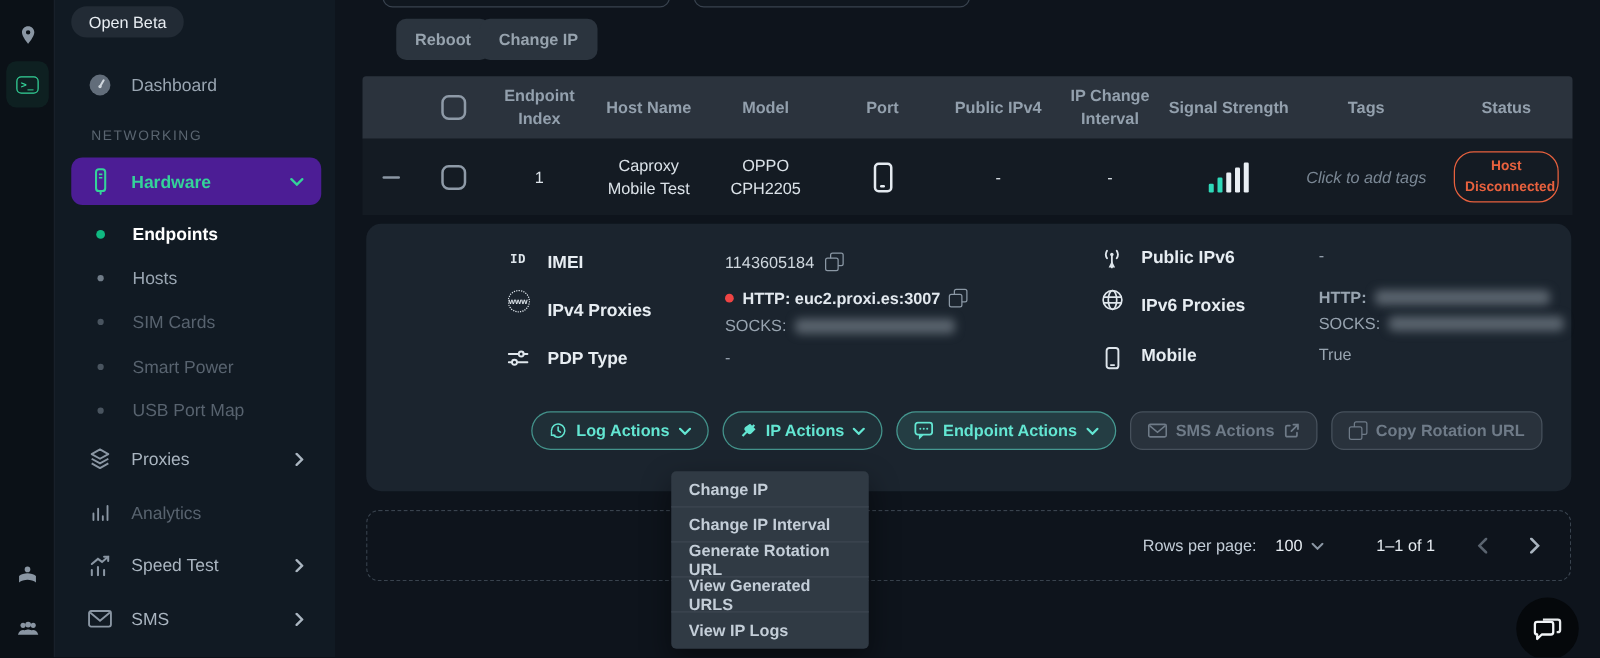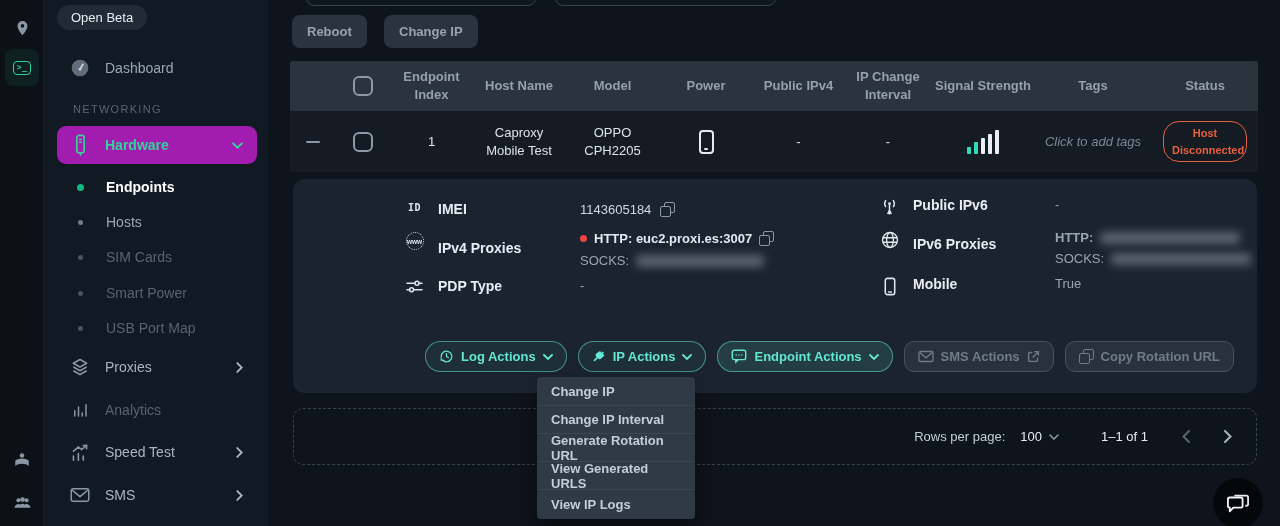--- a/index.html
+++ b/index.html
@@ -11,21 +11,21 @@
   .rail-icon { position:absolute; left:0; width:44px; display:flex; justify-content:center; color:#8a96a3; }
   .rail-active-box { position:absolute; left:5px; top:49px; width:34px; height:37px; background:rgba(52,211,153,.08); border-radius:8px; display:flex; align-items:center; justify-content:center; }
   .term-glyph { border:1.7px solid #34d399; border-radius:4px; color:#34d399; font-size:8px; font-weight:700; width:18px; height:14px; display:flex; align-items:center; justify-content:center; letter-spacing:.5px; font-family:"DejaVu Sans Mono", monospace; }
 
   
   .sidebar { position:absolute; left:44px; top:0; width:224px; height:526px; background:#111a23; }
   .beta-badge { position:absolute; left:13px; top:5px; background:#222b35; color:#e8edf2; font-size:13px; padding:5px 14px; border-radius:15px; }
   .side-item { position:absolute; left:13px; width:200px; height:34px; display:flex; align-items:center; color:#9aa6b2; font-size:14px; }
   .side-item .s-icon { width:22px; display:flex; justify-content:center; margin-left:12px; margin-right:14px; color:#8a96a3; }
   .side-item .s-dot { width:5px; height:5px; border-radius:50%; background:#707c88; margin-left:21px; margin-right:23px; }
-  .side-item.active-parent { background:#a21caf; border-radius:9px; color:#34d399; font-weight:700; }
+  .side-item.active-parent { background:#4c1d95; border-radius:9px; color:#34d399; font-weight:700; }
   .side-item.active-parent .s-icon { color:#34d399; }
   .side-item.active-child { color:#ffffff; font-weight:700; }
   .side-item.active-child .s-dot { background:#10b981; width:7px; height:7px; margin-left:20px; margin-right:22px; }
   .side-item.faded { color:#58636f; }
   .side-item.faded .s-dot { background:#49545f; }
   .section-label { position:absolute; left:29px; color:#5a6570; font-size:11px; letter-spacing:1.3px; font-weight:400; }
   .side-chev { margin-left:auto; margin-right:14px; color:inherit; display:flex; }
 
   
   .input-stub { position:absolute; top:-28px; height:34px; border:1px solid #39434f; border-radius:8px; background:#10171f; }
@@ -54,21 +54,21 @@
   .id-glyph { font-size:10px; font-weight:700; letter-spacing:.5px; color:#dfe6ec; font-family:"DejaVu Sans Mono", monospace; }
   .www-glyph { width:18px; height:18px; border:1.4px dotted #dfe6ec; border-radius:50%; font-size:6.5px; color:#dfe6ec; display:flex; align-items:center; justify-content:center; font-weight:700; }
   .proxy-line { display:flex; align-items:center; gap:7px; color:#e2e8ee; font-weight:600; font-size:13px; }
   .red-dot { width:7px; height:7px; border-radius:50%; background:#ef4444; }
   .blur-pill { display:inline-block; width:128px; height:12px; border-radius:4px; background:#5a646e; filter:blur(4px); vertical-align:middle; }
   .copy-glyph { position:relative; width:15px; height:15px; display:inline-block; color:#8b98a5; }
   .copy-glyph::before { content:""; position:absolute; right:0; top:0; width:9px; height:9px; border:1.6px solid currentColor; border-radius:2px; }
   .copy-glyph::after { content:""; position:absolute; left:0; bottom:0; width:9px; height:9px; border:1.6px solid currentColor; border-radius:2px; background:#1b242e; }
 
   
-  .actions-row { position:absolute; left:132px; top:162px; display:flex; gap:11px; }
+  .actions-row { position:absolute; left:132px; top:150px; display:flex; gap:11px; }
   .pill { height:31px; border-radius:16px; display:flex; align-items:center; gap:7px; padding:0 13px; font-size:13px; font-weight:700; border:1px solid rgba(99,230,210,.55); color:#63e6d2; background:rgba(99,230,210,.06); }
   .pill.em { background:rgba(99,230,210,.13); }
   .pill.disabled { border-color:#47515c; color:#6f7b88; background:#29323c; border-radius:10px; }
   .pill .copy-glyph { color:#6f7b88; }
   .pill .copy-glyph::after { background:#29323c; }
 
   
   .menu { position:absolute; left:537px; top:377px; width:158px; background:#303a44; border-radius:4px; box-shadow:0 10px 24px rgba(0,0,0,.45); z-index:50; padding:1px 0; }
   .menu-item { height:28px; display:flex; align-items:center; padding:0 14px; color:#c4ced8; font-size:13px; font-weight:600; border-bottom:1px solid #3c4650; }
   .menu-item:last-child { border-bottom:none; }
@@ -222,32 +222,32 @@
         <svg width="7" height="11" viewBox="0 0 6 10" fill="none">
             <path d="M1 1l4 4-4 4" stroke="currentColor" stroke-width="1.7" stroke-linecap="round"></path>
           </svg>
       </span>
     </div>
   </div>
 
   <div class="input-stub" style="left:306px; width:230px;"></div>
   <div class="input-stub" style="left:555px; width:221px;"></div>
 
-  <button class="btn-gray" style="left:292px;">Reboot</button>
+  <button class="btn-gray" style="left:317px;">Reboot</button>
   <button class="btn-gray" style="left:384px;">Change IP</button>
 
   <div class="tbl-header">
     <div class="cell"></div>
     <div class="cell">
         <span class="checkbox"></span>
       </div>
     <div class="cell">Endpoint Index</div>
     <div class="cell">Host Name</div>
     <div class="cell">Model</div>
-    <div class="cell">Power</div>
+    <div class="cell">Port</div>
     <div class="cell">Public IPv4</div>
     <div class="cell">IP Change Interval</div>
     <div class="cell">Signal Strength</div>
     <div class="cell">Tags</div>
     <div class="cell">Status</div>
   </div>
 
   <div class="tbl-row">
     <div class="cell">
         <span class="minus-glyph"></span>

